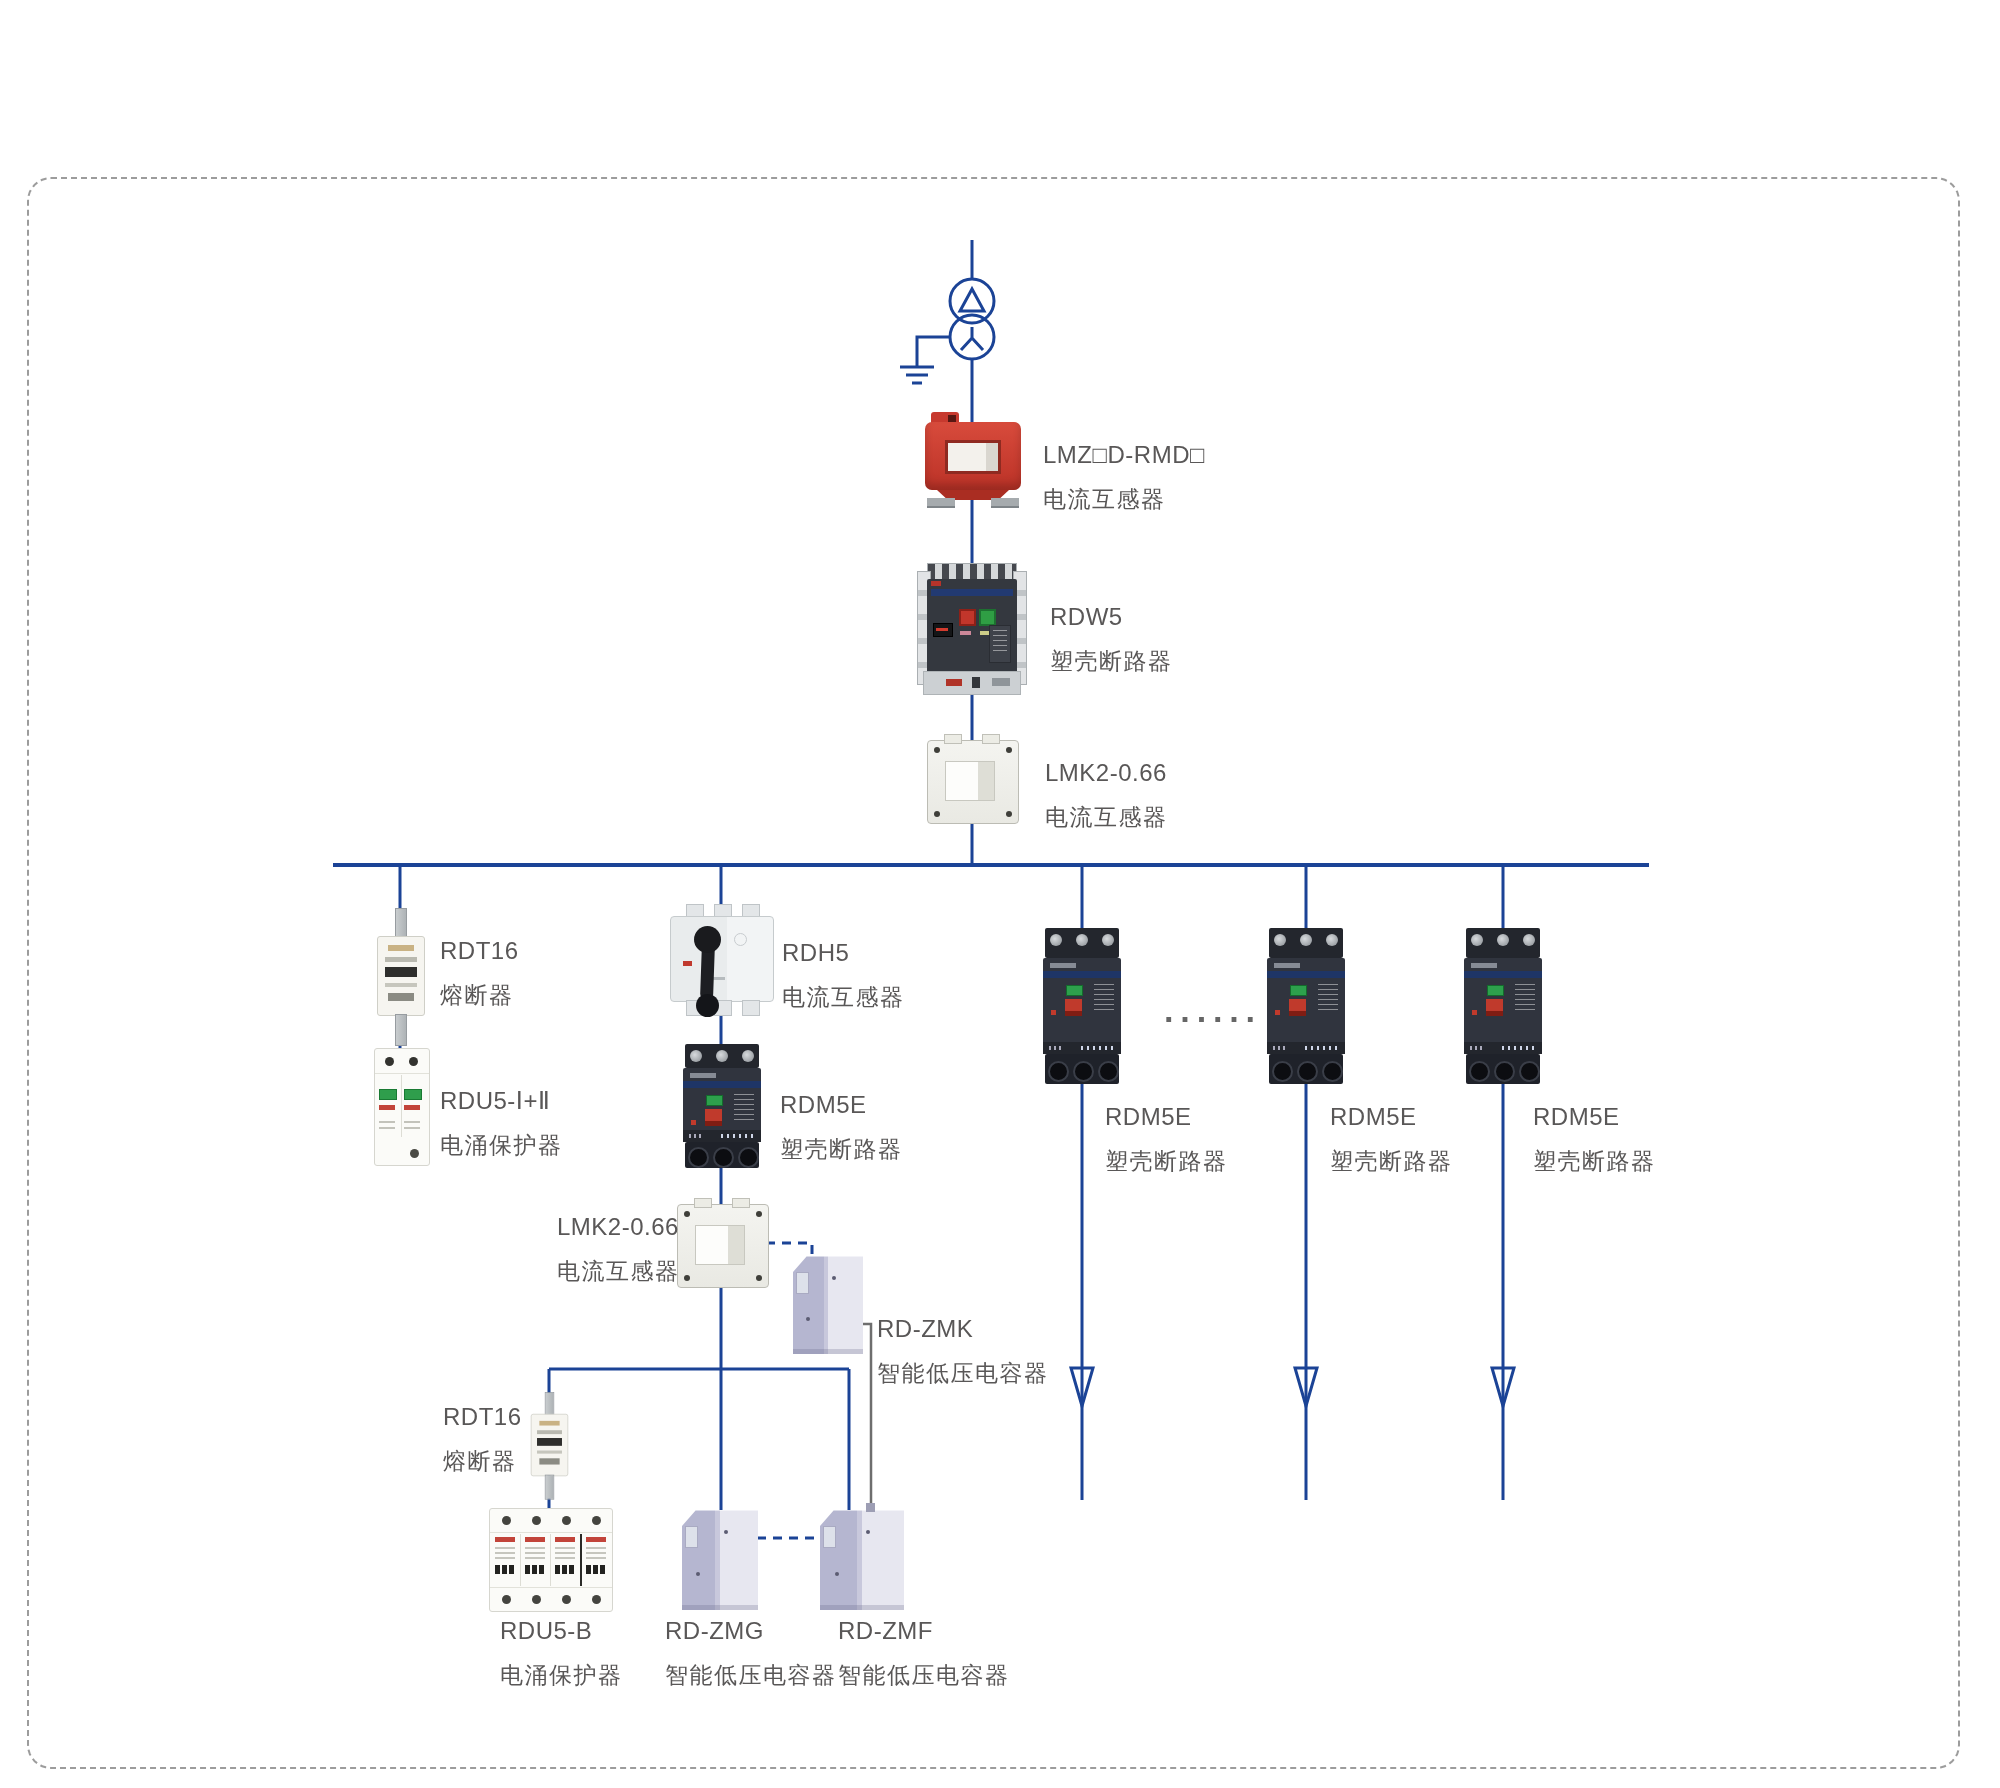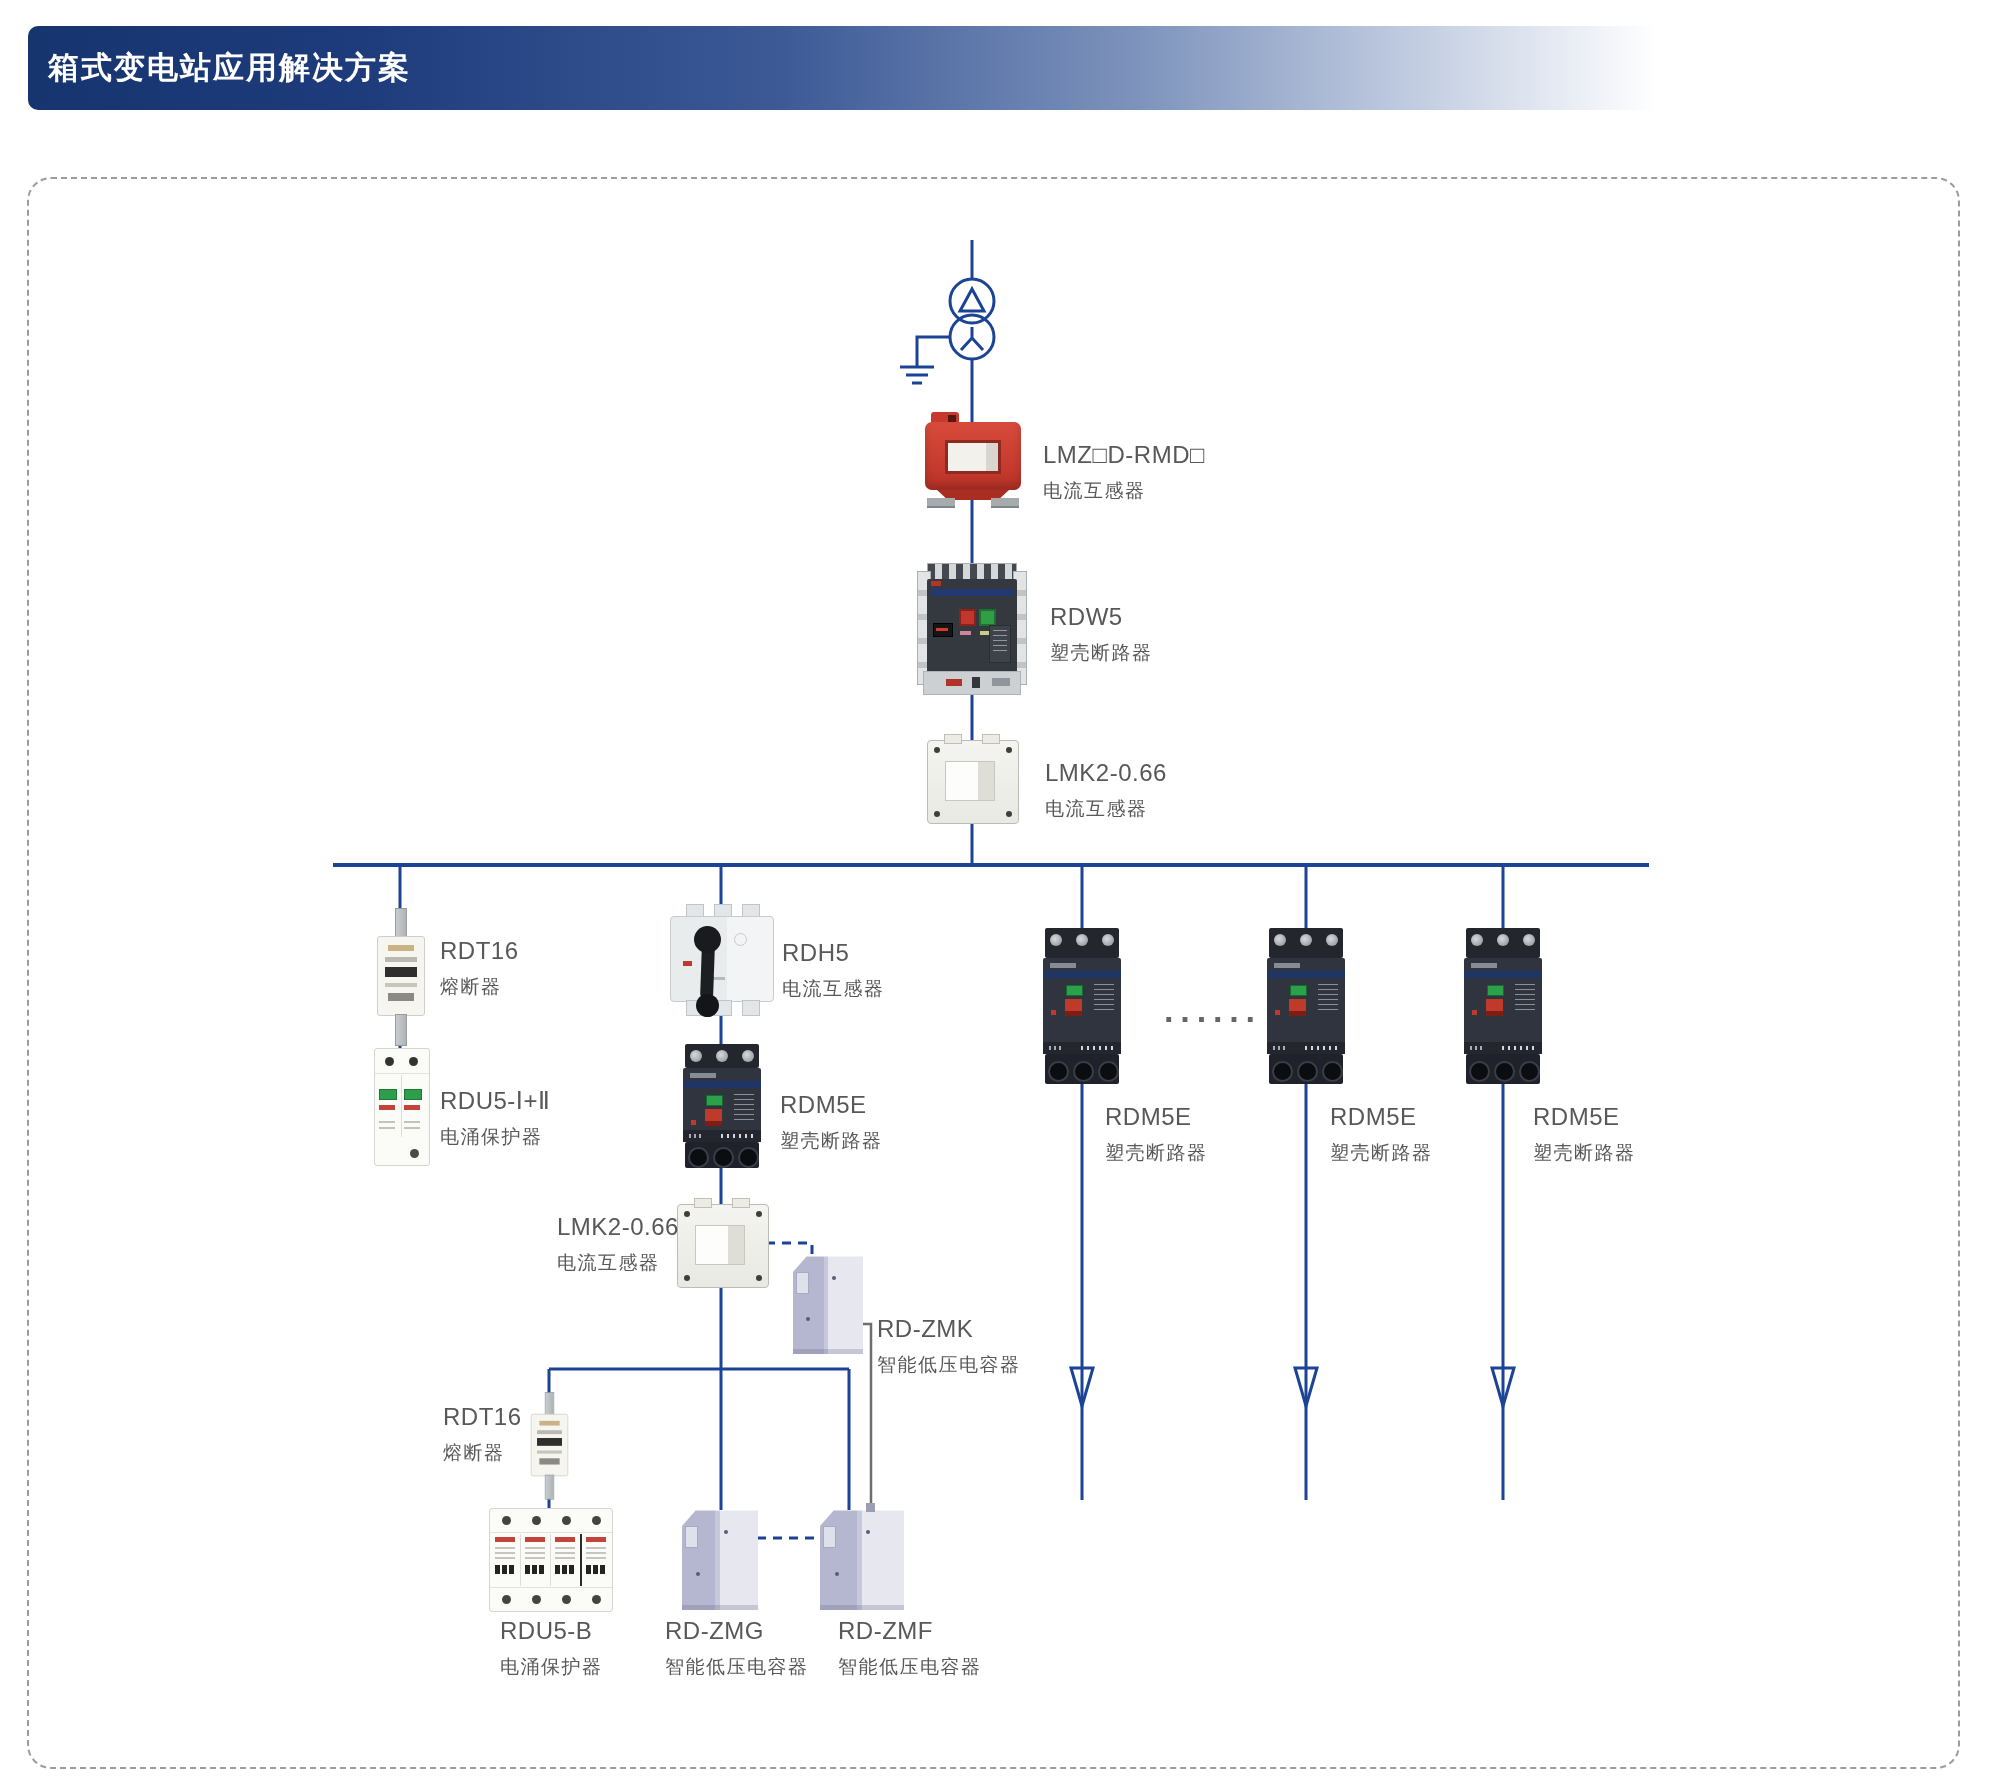--- a/index.html
+++ b/index.html
@@ -13,21 +13,21 @@
   #hdr .t{position:absolute;left:20px;top:0;line-height:84px;color:#fff;font-size:31px;
           font-weight:bold;letter-spacing:2px}
 
   
   #frame{position:absolute;left:27px;top:177px;width:1929px;height:1588px;
          border:2px dashed #9C9C9C;border-radius:24px}
 
   
   .lbl{position:absolute;color:#595757}
   .lbl .model{font-size:24px;line-height:30px;letter-spacing:.5px;white-space:nowrap}
-  .lbl .desc{font-size:19px;line-height:30px;margin-top:6px;letter-spacing:1.5px;white-space:nowrap}
+  .lbl .desc{font-size:23px;line-height:30px;margin-top:14px;letter-spacing:1.5px;white-space:nowrap}
   #dots{position:absolute;left:1164px;top:1002px;font-size:34px;line-height:34px;
         letter-spacing:5px;color:#666;font-weight:bold}
 
   
   .red-ct{position:absolute;width:96px;height:94px}
   .red-ct .tab{position:absolute;left:6px;top:0;width:28px;height:16px;background:#c7392e;border-radius:3px}
   .red-ct .tab i{position:absolute;right:3px;top:3px;width:8px;height:8px;background:#571712}
   .red-ct .body{position:absolute;left:0;top:10px;width:96px;height:68px;border-radius:7px;
                 background:linear-gradient(180deg,#d84b3c,#bb3227);box-shadow:inset 0 -6px 8px rgba(0,0,0,.18)}
   .red-ct .win{position:absolute;left:20px;top:28px;width:50px;height:28px;background:#f3f1ec;
@@ -160,23 +160,20 @@
   .cap .w{position:absolute;left:3px;top:16px;width:11px;height:20px;background:#dde1ea;border:1px solid #a9aac2}
   .cap .d1{position:absolute;left:55%;top:20%;width:4px;height:4px;border-radius:50%;background:#5b5c72}
   .cap .d2{position:absolute;left:18%;top:62%;width:4px;height:4px;border-radius:50%;background:#5b5c72}
   .capstub{position:absolute;width:9px;height:9px;background:#9d9eb4}
 </style>
 </head>
 <body>
 
 <div id="stage">
 
-  <div id="hdr">
-    <div class="t">箱式变电站应用解决方案</div>
-  </div>
 
   <div id="frame"></div>
 
   <svg class="abs" style="left:0;top:0" width="2000" height="1788" viewBox="0 0 2000 1788">
     <g stroke="#1B4396" stroke-width="3" fill="none">
       <g>
         <path d="M972 240 V279"></path>
         <circle cx="972" cy="301" r="22"></circle>
         <circle cx="972" cy="337" r="22"></circle>
         <path d="M972 289 L960 311 H984 Z"></path>

